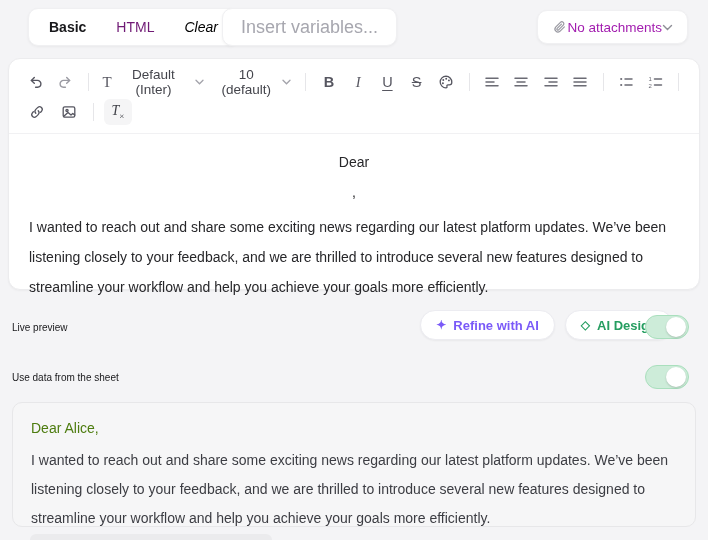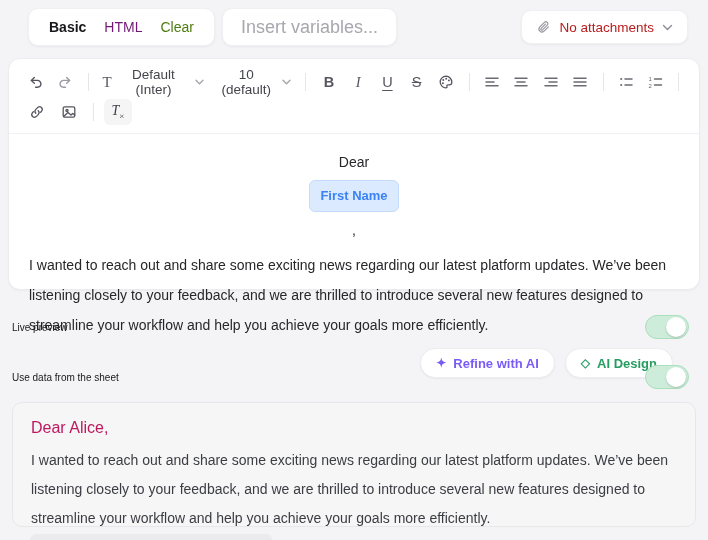--- a/index.html
+++ b/index.html
@@ -7,31 +7,31 @@
   body {
     font-family:"Liberation Sans", sans-serif;
     background:#f4f4f6;
     position:relative;
     color:#1f2024;
   }
   
   .card { background:#fff; border:1px solid #f0f0f2; border-radius:10px;
           box-shadow:0 1px 3px rgba(0,0,0,.05); }
   .tabs-card { position:absolute; left:28px; top:8px; height:38px;
-               display:flex; align-items:center; padding:0 20px; gap:18px; }
+               display:flex; align-items:center; padding:0 20px; gap:30px; }
   .tab { border:0; background:none; font-family:inherit; font-size:14px;
          color:#701a75; cursor:pointer; }
   .tab.active { color:#18181b; font-weight:700; }
-  .tab.danger { color:#4d7c0f; }
+  .tab.danger { color:#000000;font-style:italic; }
   .insert-card { position:absolute; left:222px; top:8px; height:38px;
                  display:flex; align-items:center; padding:0 18px;
                  font-size:18px; color:#a7a7af; cursor:text; }
   .attach-card { position:absolute; right:20px; top:10px; height:34px;
-                 display:flex; align-items:center; gap:8px; padding:0 14px;
-                 font-size:13.5px; color:#b91c1c; cursor:pointer; }
+                 display:flex; align-items:center; gap:0; padding:0 14px;
+                 font-size:13.5px; color:#a21caf; cursor:pointer; }
   .attach-card svg { flex:none; }
   
   .editor-card { position:absolute; left:8px; right:8px; top:58px; height:232px;
                  background:#fff; border:1px solid #ececee; border-radius:12px;
                  box-shadow:0 1px 2px rgba(0,0,0,.04); }
   .toolbar { padding:8px 14px 6px 14px; border-bottom:1px solid #f1f1f3; }
   .tb-row { display:flex; align-items:center; gap:4px; height:30px; }
   .tb { border:0; background:none; width:28px; height:26px; border-radius:6px;
         display:flex; align-items:center; justify-content:center; cursor:pointer;
         color:#565660; }
@@ -76,21 +76,21 @@
             border:1px solid #d6d6da; position:relative; cursor:pointer; flex:none; }
   .toggle.on { background:#cdecd9; border-color:#a9dfbd; }
   .toggle .knob { position:absolute; top:1px; left:2px; width:20px; height:20px;
                   border-radius:50%; background:#fff;
                   box-shadow:0 1px 2px rgba(0,0,0,.18); transition:left .15s; }
   .toggle.on .knob { left:20px; }
   
   .preview-card { position:absolute; left:12px; right:12px; top:402px; height:125px;
                   background:#f6f6f7; border:1px solid #e7e7e9; border-radius:10px;
                   padding:14px 18px; }
-  .preview-salutation { font-size:16px; color:#be185d; line-height:22px; }
+  .preview-salutation { font-size:14px; color:#4d7c0f; line-height:22px; }
   .preview-body { margin-top:7px; font-size:14px; line-height:29px; color:#3c3d43; }
   .cutoff { position:absolute; left:30px; top:534px; width:242px; height:8px;
             background:#ebebed; border-radius:6px 6px 0 0; }
   svg { display:block; }
 </style>
 </head>
 <body>
 
 <div class="card tabs-card">
   <button class="tab active">Basic</button>
@@ -248,21 +248,20 @@
       <span class="sep"></span>
       <button class="tb lightbg">
         <span class="clearfmt"><span>T</span><sub>×</sub></span>
       </button>
     </div>
   </div>
 
   <div class="editor-content">
     <div class="salutation">
       <span>Dear</span>
-      <span class="chip">First Name</span>
       <span>,</span>
     </div>
     <p class="body-text">I wanted to reach out and share some exciting news regarding our latest platform updates. We’ve been listening closely to your feedback, and we are thrilled to introduce several new features designed to streamline your workflow and help you achieve your goals more efficiently.</p>
     <div class="ai-row">
       <button class="pill purple">
         <span class="picon">✦</span>
         <span>Refine with AI</span>
       </button>
       <button class="pill green">
         <span class="picon">◇</span>

